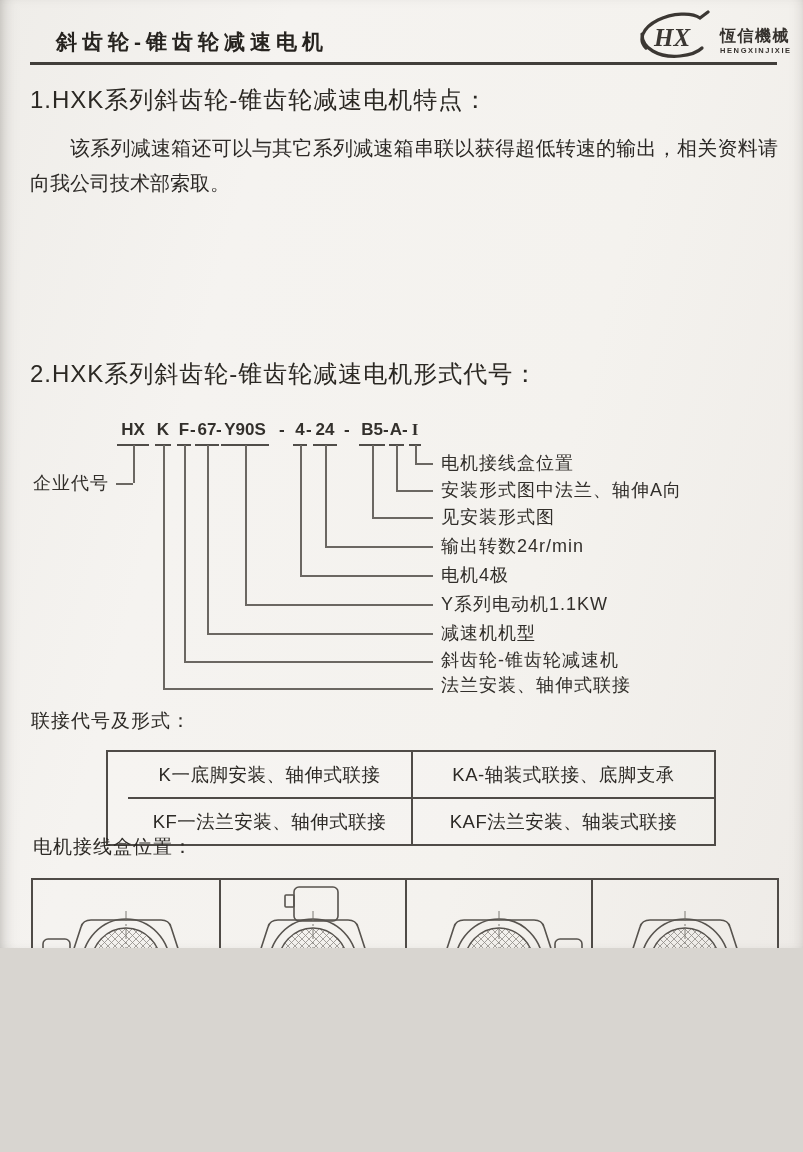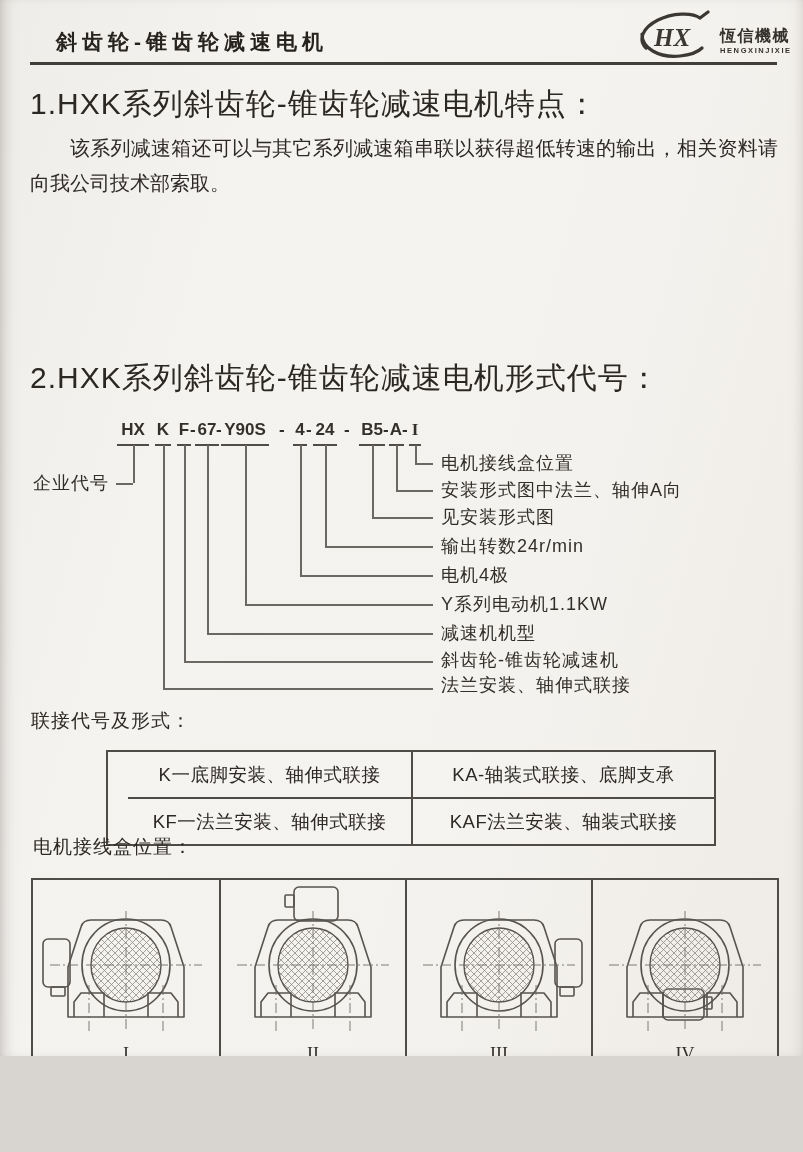--- a/index.html
+++ b/index.html
@@ -1,30 +1,30 @@
 <!DOCTYPE html>
 <html><head>
 <meta charset="utf-8">
 <style>
   html,body { margin:0; padding:0; background:#d8d5d0; }
   .page {
-    position:relative; width:803px; height:1056px; margin:0 auto;
+    position:relative; width:803px; height:948px; margin:0 auto;
     background:linear-gradient(105deg,#efede9 0%,#f5f3f0 28%,#f4f2ee 65%,#eeebe7 100%);
     font-family:"Liberation Sans", sans-serif; color:#2f2d2b; overflow:hidden;
     box-shadow:inset 12px 0 18px -14px rgba(90,85,80,.55), inset -10px 0 16px -14px rgba(90,85,80,.4);
   }
   
   .header-title { position:absolute; left:56px; top:28px; font-size:21px; font-weight:bold; letter-spacing:5px; color:#26231f; }
   .header-rule  { position:absolute; left:30px; top:62px; width:747px; height:3px; background:#413e3a; }
   .logo { position:absolute; left:634px; top:10px; width:156px; height:54px; }
   .logo-mark { position:absolute; left:0; top:0; }
   .logo-cn { position:absolute; left:86px; top:16px; font-size:16px; font-weight:bold; letter-spacing:1.5px; color:#35312d; white-space:nowrap; }
   .logo-en { position:absolute; left:86px; top:36px; font-size:7.5px; font-weight:bold; letter-spacing:1.6px; color:#35312d; }
   
-  .h-sec { position:absolute; left:30px; font-size:30px; letter-spacing:1px; color:#2b2823; font-weight:normal; white-space:nowrap; }
+  .h-sec { position:absolute; left:30px; font-size:24px; letter-spacing:1px; color:#2b2823; font-weight:normal; white-space:nowrap; }
   #s1-heading { top:84px; }
   #s2-heading { top:358px; }
   
   .body-text { position:absolute; left:30px; top:131px; width:748px; }
   .body-text p { margin:0; font-size:20px; line-height:34.6px; text-indent:2em; text-align:justify; color:#2c2926; }
   
   .code-seg { position:absolute; top:419px; height:25px; line-height:22px; text-align:center;
               font-size:17px; font-weight:bold; color:#33302c; border-bottom:2px solid #504d49; }
   .code-seg.serif { font-family:"Liberation Serif", serif; }
   .code-dash { position:absolute; top:419px; height:25px; line-height:22px; font-size:17px; font-weight:bold; color:#33302c; }

